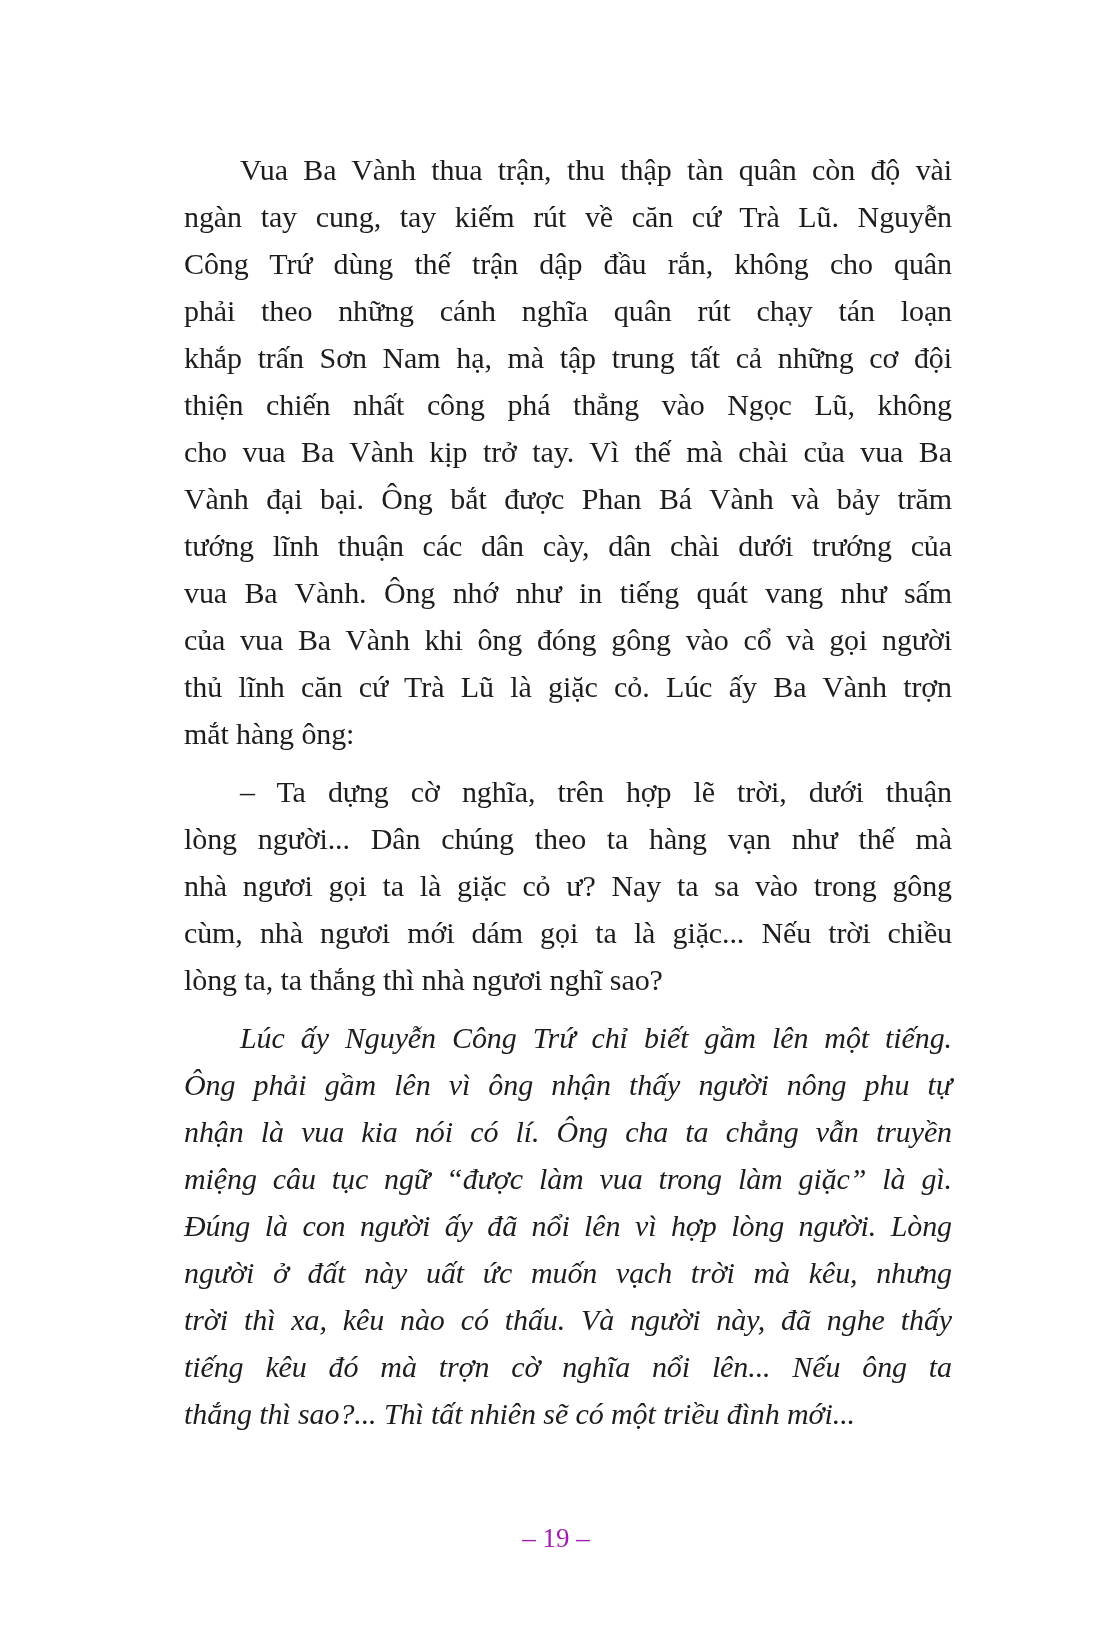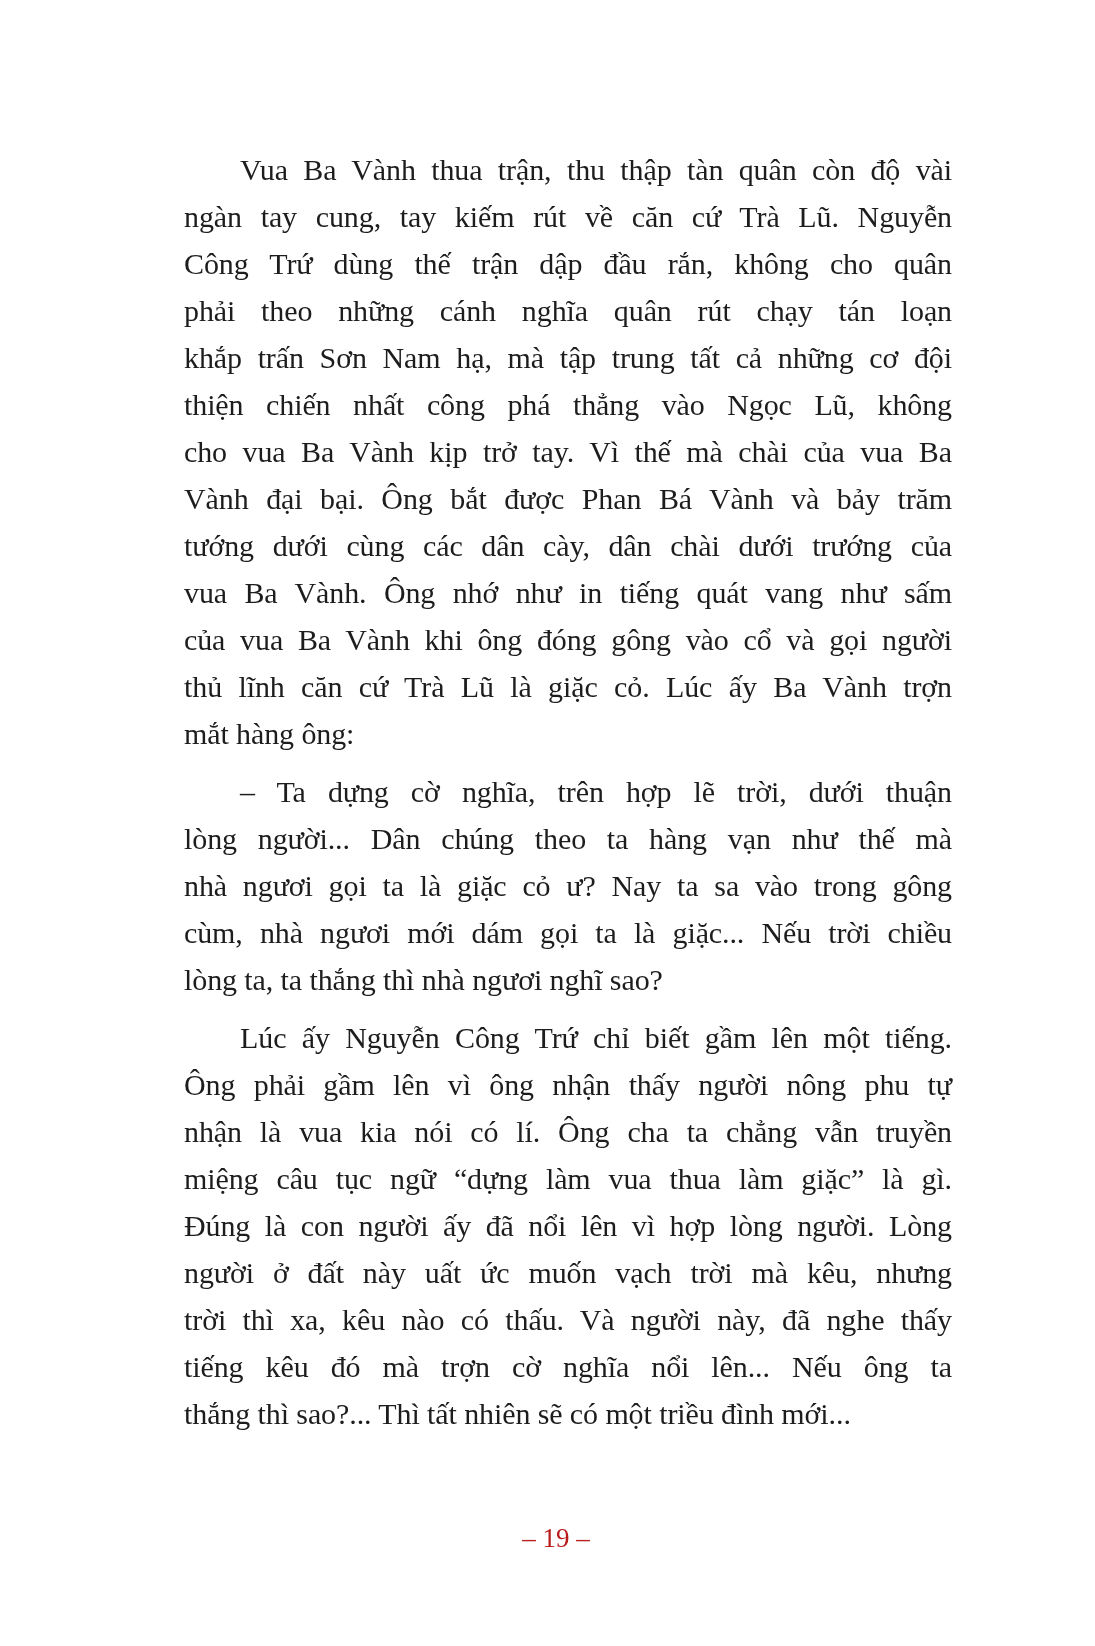--- a/index.html
+++ b/index.html
@@ -24,20 +24,21 @@
     position: absolute;
     left: 184px;
     top: 146px;
     width: 768px;
   }
   .paragraph {
     margin: 0 0 11px 0;
   }
   .paragraph:last-child {
     margin-bottom: 16px;
+    font-style: italic;
   }
   .line {
     font-size: 30px;
     line-height: 47px;
     letter-spacing: -0.1px;
     text-align: justify;
     text-align-last: justify;
   }
   .line.first {
     padding-left: 56px;
@@ -46,55 +47,55 @@
     text-align-last: left;
   }
   .page-number {
     position: absolute;
     left: 172px;
     width: 768px;
     top: 1521px;
     text-align: center;
     font-size: 27px;
     line-height: 34px;
-    color: #b91c1c;
+    color: #a21caf;
   }
 </style>
 </head>
 <body>
 
 <div class="page">
   <div class="text-block" id="text-block">
       <div class="paragraph">
         <div class="line first">Vua Ba Vành thua trận, thu thập tàn quân còn độ vài</div>
         <div class="line">ngàn tay cung, tay kiếm rút về căn cứ Trà Lũ. Nguyễn</div>
         <div class="line">Công Trứ dùng thế trận dập đầu rắn, không cho quân</div>
         <div class="line">phải theo những cánh nghĩa quân rút chạy tán loạn</div>
         <div class="line">khắp trấn Sơn Nam hạ, mà tập trung tất cả những cơ đội</div>
         <div class="line">thiện chiến nhất công phá thẳng vào Ngọc Lũ, không</div>
         <div class="line">cho vua Ba Vành kịp trở tay. Vì thế mà chài của vua Ba</div>
         <div class="line">Vành đại bại. Ông bắt được Phan Bá Vành và bảy trăm</div>
-        <div class="line">tướng dưới cùng các dân cày, dân chài dưới trướng của</div>
+        <div class="line">tướng lĩnh thuận các dân cày, dân chài dưới trướng của</div>
         <div class="line">vua Ba Vành. Ông nhớ như in tiếng quát vang như sấm</div>
         <div class="line">của vua Ba Vành khi ông đóng gông vào cổ và gọi người</div>
         <div class="line">thủ lĩnh căn cứ Trà Lũ là giặc cỏ. Lúc ấy Ba Vành trợn</div>
         <div class="line last">mắt hàng ông:</div>
       </div>
       <div class="paragraph">
         <div class="line first">– Ta dựng cờ nghĩa, trên hợp lẽ trời, dưới thuận</div>
         <div class="line">lòng người... Dân chúng theo ta hàng vạn như thế mà</div>
         <div class="line">nhà ngươi gọi ta là giặc cỏ ư? Nay ta sa vào trong gông</div>
         <div class="line">cùm, nhà ngươi mới dám gọi ta là giặc... Nếu trời chiều</div>
         <div class="line last">lòng ta, ta thắng thì nhà ngươi nghĩ sao?</div>
       </div>
       <div class="paragraph">
         <div class="line first">Lúc ấy Nguyễn Công Trứ chỉ biết gầm lên một tiếng.</div>
         <div class="line">Ông phải gầm lên vì ông nhận thấy người nông phu tự</div>
         <div class="line">nhận là vua kia nói có lí. Ông cha ta chẳng vẫn truyền</div>
-        <div class="line">miệng câu tục ngữ “dựng làm vua thua làm giặc” là gì.</div>
+        <div class="line">miệng câu tục ngữ “được làm vua trong làm giặc” là gì.</div>
         <div class="line">Đúng là con người ấy đã nổi lên vì hợp lòng người. Lòng</div>
         <div class="line">người ở đất này uất ức muốn vạch trời mà kêu, nhưng</div>
         <div class="line">trời thì xa, kêu nào có thấu. Và người này, đã nghe thấy</div>
         <div class="line">tiếng kêu đó mà trợn cờ nghĩa nổi lên... Nếu ông ta</div>
         <div class="line last">thắng thì sao?... Thì tất nhiên sẽ có một triều đình mới...</div>
       </div>
     </div>
   <div class="page-number">– 19 –</div>
 </div>
 

